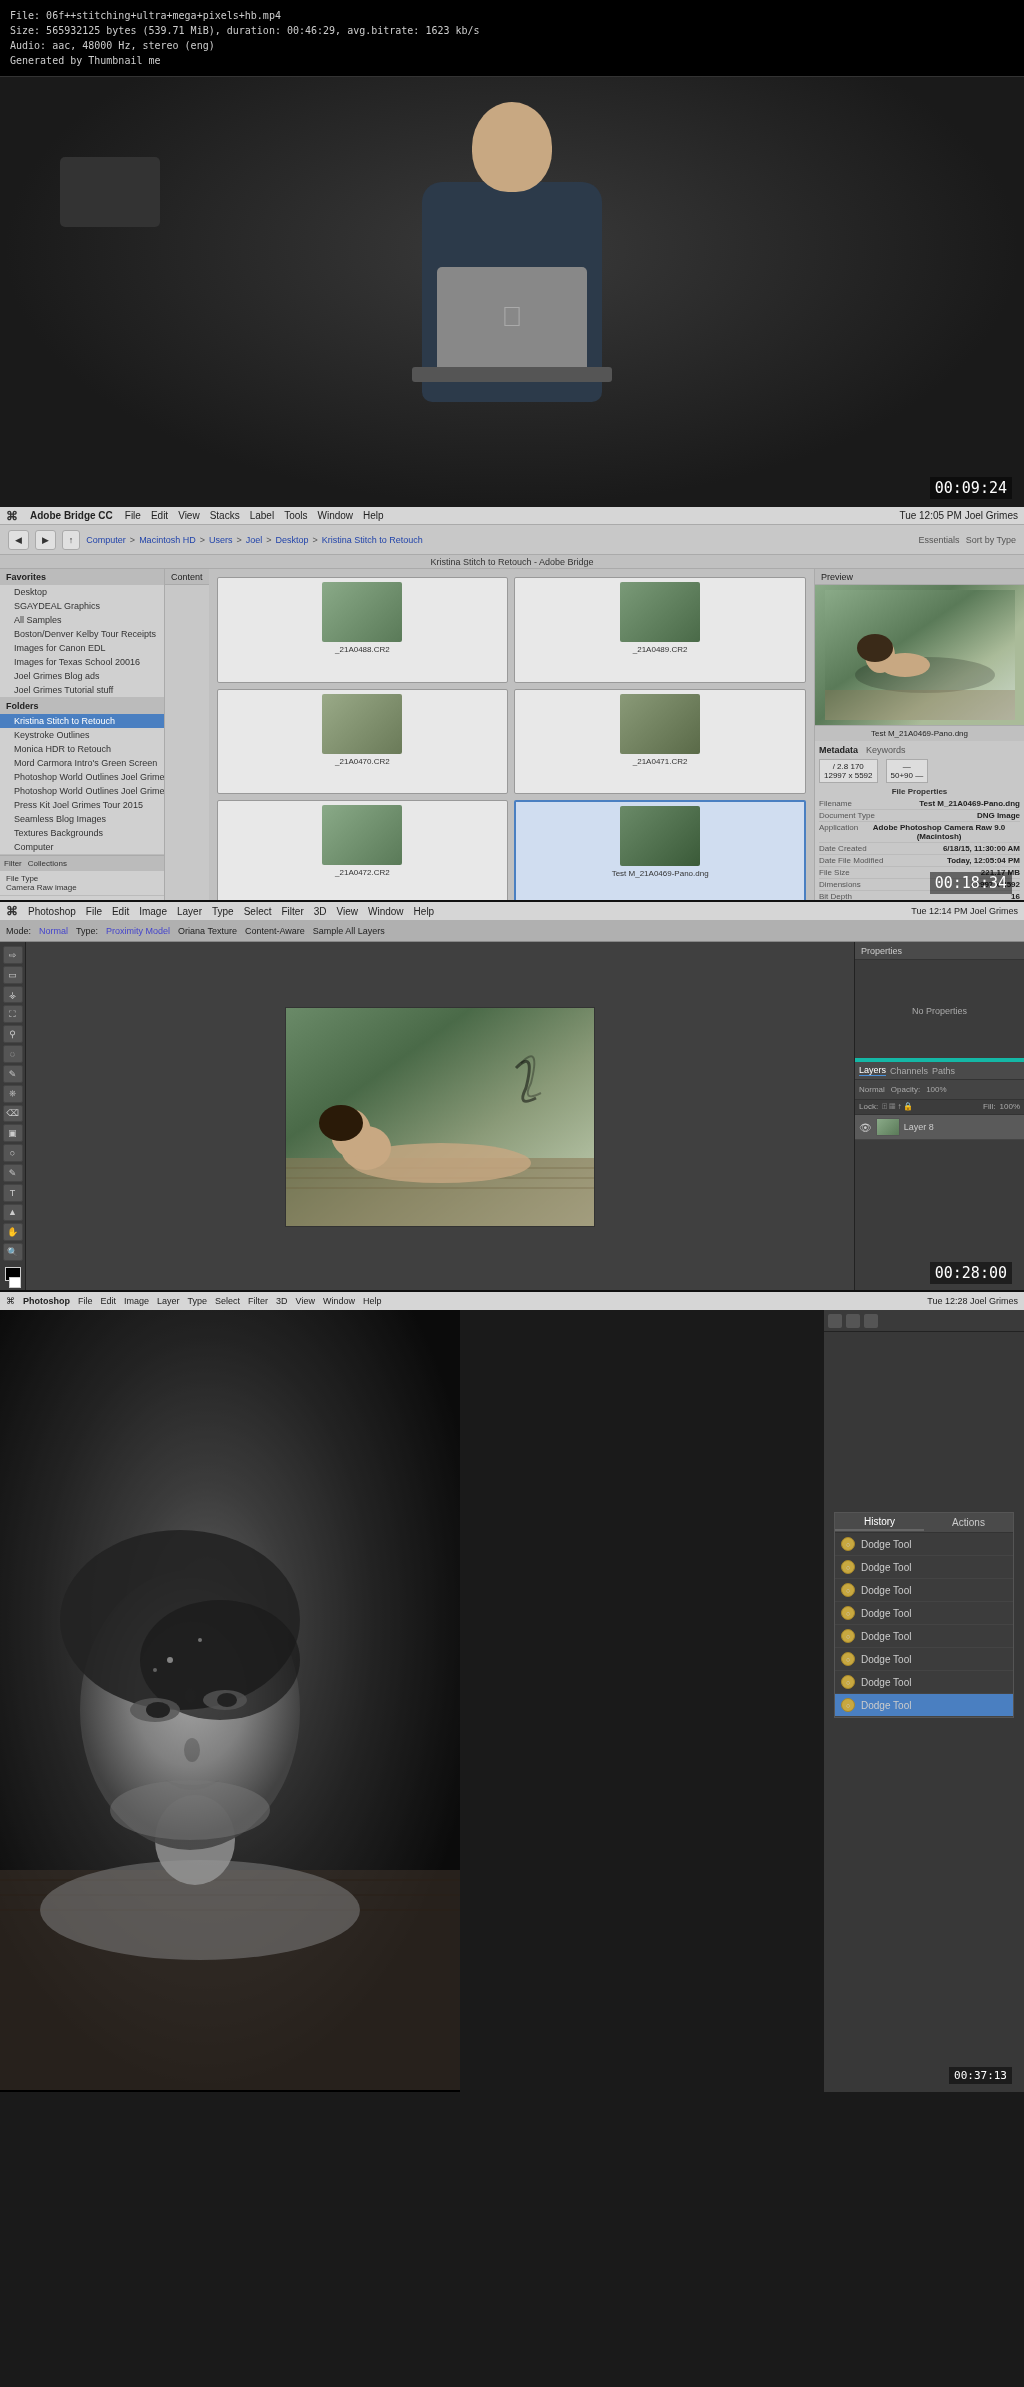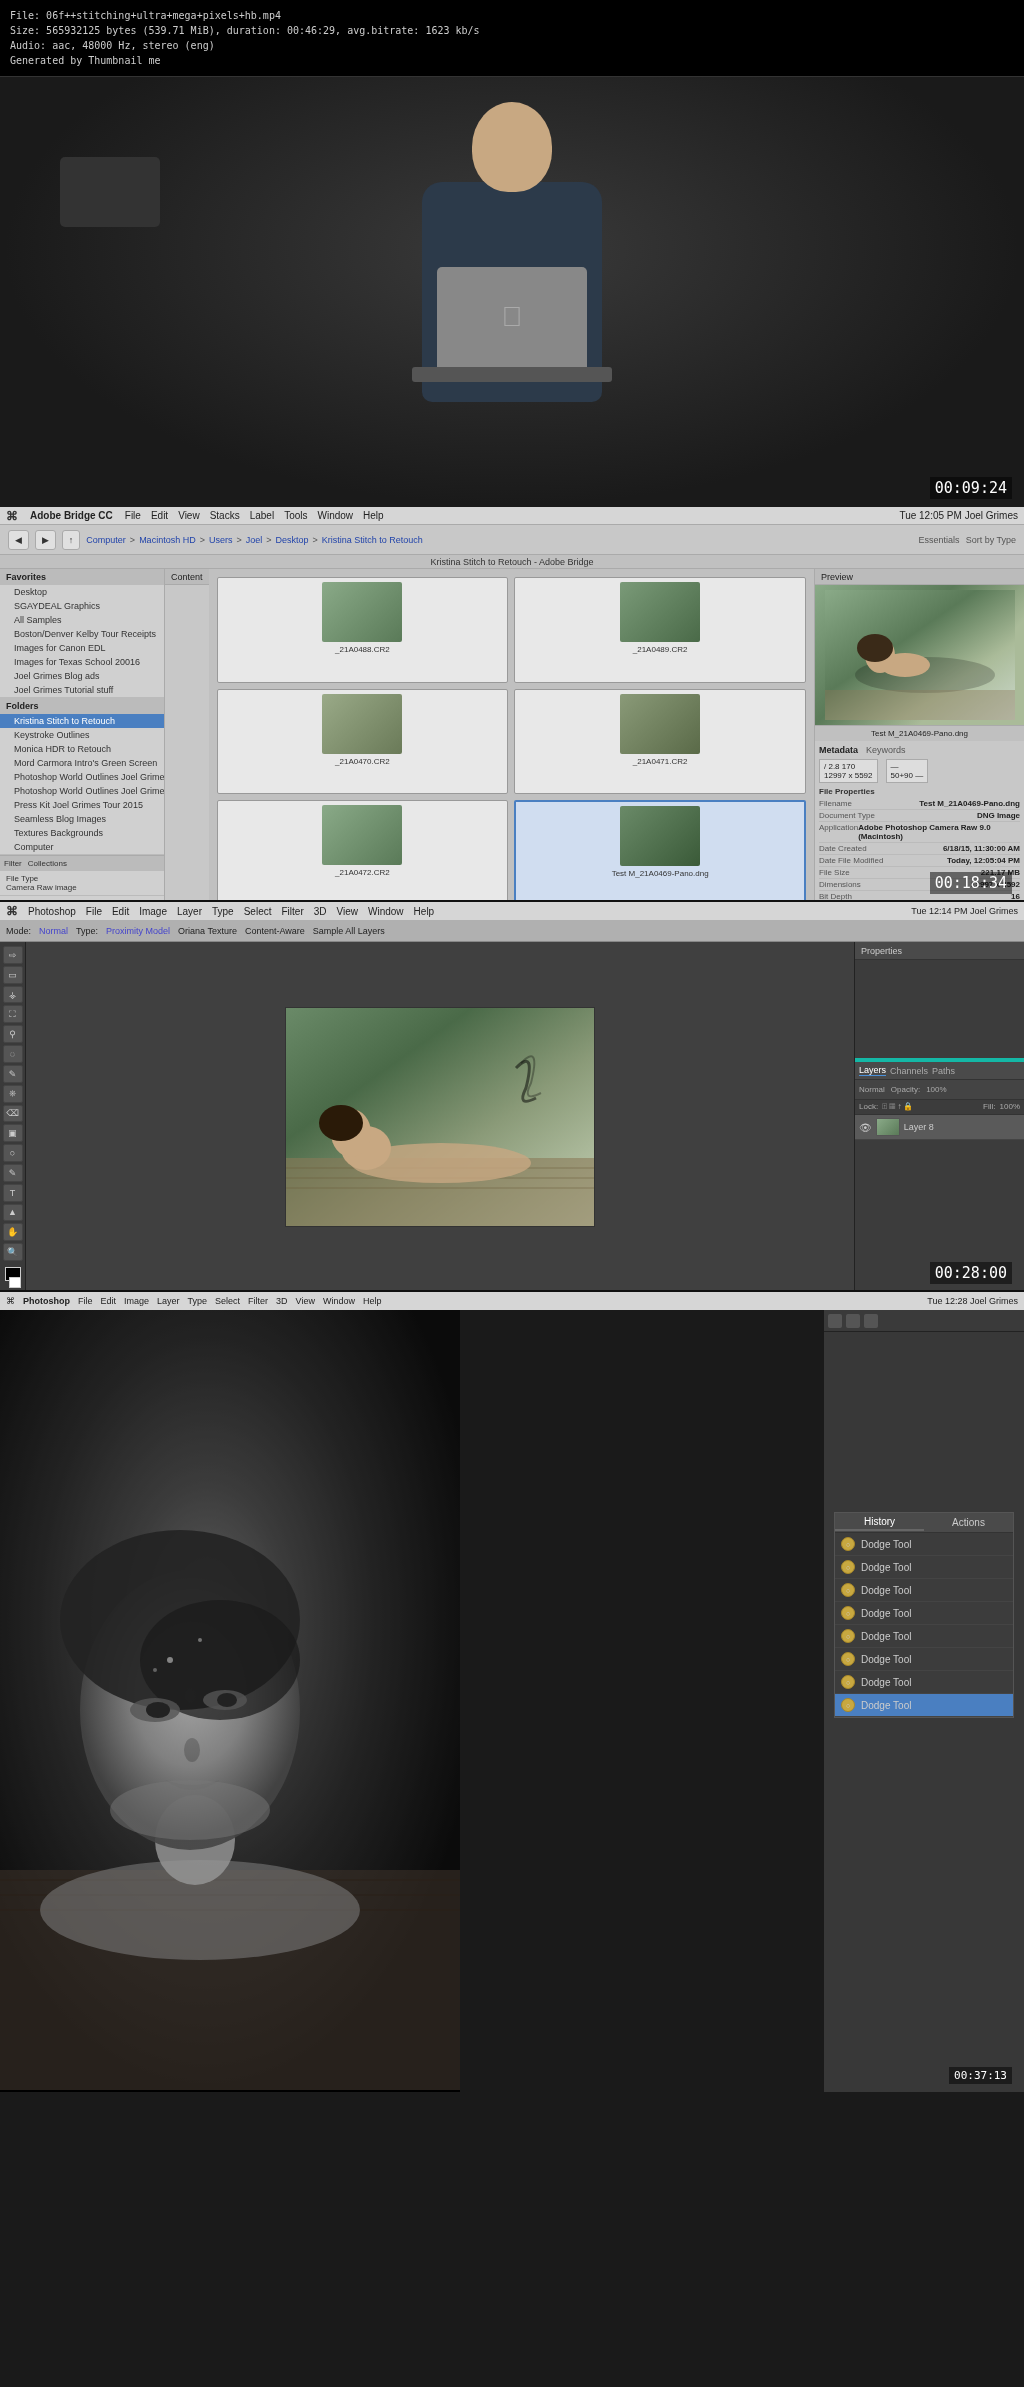--- a/index.html
+++ b/index.html
@@ -324,20 +324,21 @@
       border-top: 1px solid #aaa;
       text-align: center;
     }
     .bridge-metadata {
       flex: 1;
       background: #c8c8c8;
       font-size: 8px;
       color: #222;
       padding: 4px;
       overflow-y: auto;
+      text-align: center;
     }
     .bridge-meta-row {
       display: flex;
       justify-content: space-between;
       padding: 1px 0;
       border-bottom: 1px solid #bbb;
     }
     .bridge-meta-key { color: #555; }
     .bridge-meta-val { color: #222; font-weight: bold; }
 
@@ -908,20 +909,23 @@
         </svg>
       </div>
     </div>
 
     <div class="ps-panels">
 
       <div class="ps-properties-panel">
         <div class="ps-panel-header">
           <span>Properties</span>
         </div>
+        <div class="ps-properties-content">
+          <span style="color:#aaa;">No Properties</span>
+        </div>
       </div>
 
       <div class="ps-layers-panel">
         <div class="ps-layers-toolbar">
           <span class="ps-layers-toolbar-tab active">Layers</span>
           <span class="ps-layers-toolbar-tab">Channels</span>
           <span class="ps-layers-toolbar-tab">Paths</span>
         </div>
         <div class="ps-layers-options">
           <span class="ps-layers-opt-item">Normal</span>

